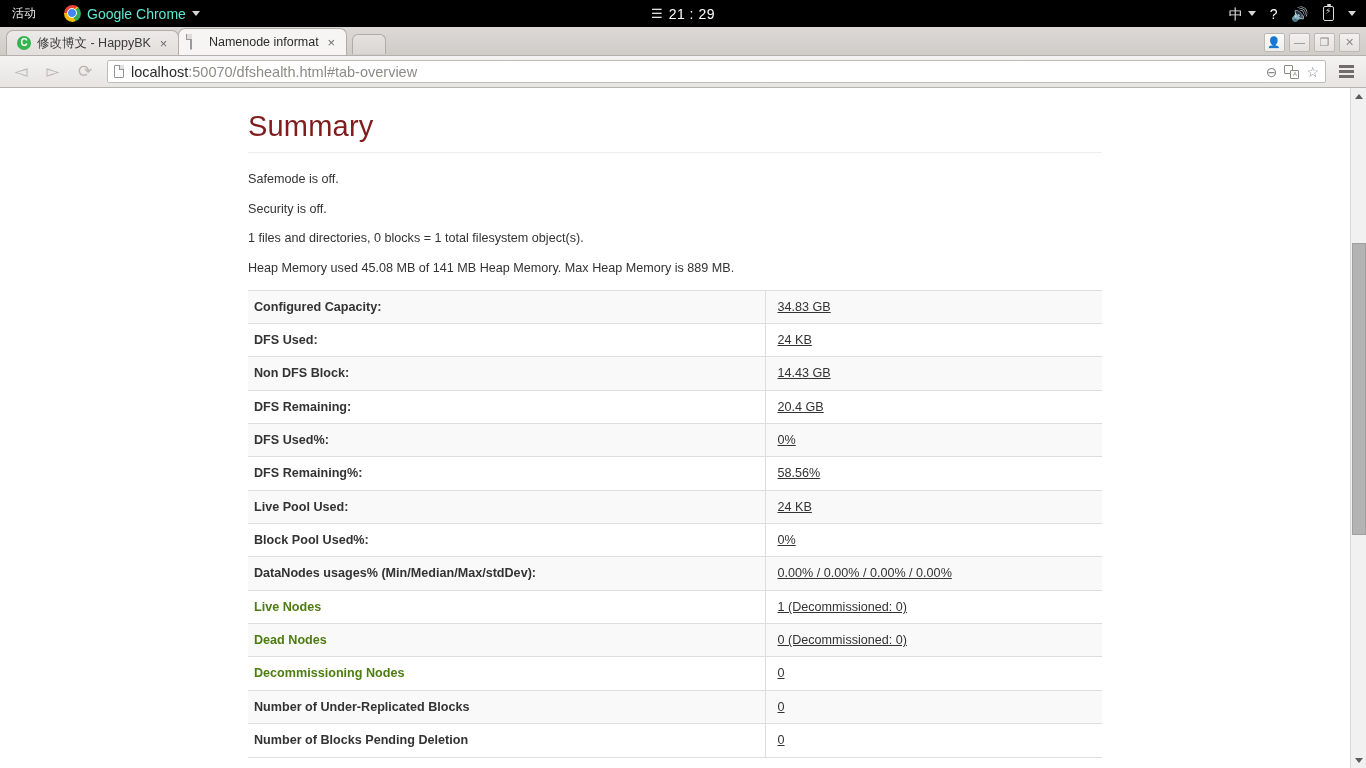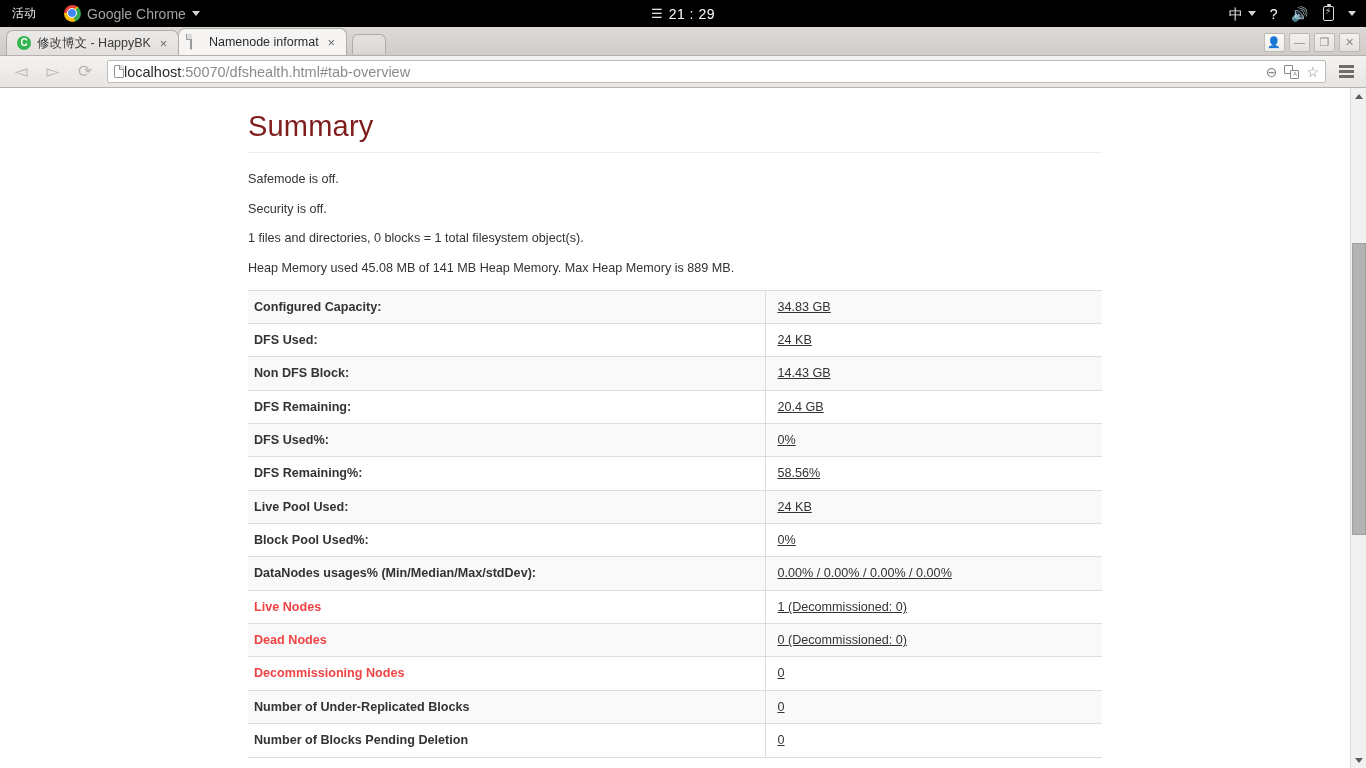--- a/index.html
+++ b/index.html
@@ -28,21 +28,21 @@
         #34a853 130deg 245deg,
         #fbbc05 245deg 360deg);
     position: relative; flex: none;
   }
   .chrome-logo::after {
     content: ""; position: absolute; left: 4.5px; top: 4.5px;
     width: 8px; height: 8px; border-radius: 50%;
     background: #4285f4; border: 1.5px solid #ffffff;
     box-sizing: content-box; margin: -1.5px;
   }
-  .gb-app-name { font-size: 14px; color: #a3a3a3; }
+  .gb-app-name { font-size: 14px; color: #5eead4; }
   .caret-down {
     width: 0; height: 0; border-left: 4px solid transparent;
     border-right: 4px solid transparent; border-top: 5px solid #d6d6d6;
     display: inline-block;
   }
   .gb-clock {
     position: absolute; left: 0; right: 0; margin: auto;
     width: max-content; display: flex; align-items: center; gap: 7px;
     font-size: 14px; letter-spacing: .5px;
   }
@@ -140,21 +140,21 @@
     display: flex; align-items: center; padding: 0 8px; gap: 6px;
   }
   .nav-btn {
     width: 26px; height: 26px; display: flex;
     align-items: center; justify-content: center;
     color: #b9b6b2; font-size: 17px; line-height: 1;
   }
   #omnibox {
     flex: 1; height: 23px; background: #ffffff;
     border: 1px solid #bfbcb8; border-radius: 2px;
-    display: flex; align-items: center; padding: 0 6px; 
+    display: flex; align-items: center; padding: 0 6px; gap: 7px;
     margin: 0 3px;
   }
   .omni-icon {
     width: 10px; height: 13px; background: #ffffff;
     border: 1px solid #949494; border-radius: 1px; flex: none; position: relative;
   }
   .omni-icon::after {
     content: ""; position: absolute; right: -1px; top: -1px;
     width: 4px; height: 4px; background: #e0e0e0;
     border-left: 1px solid #949494; border-bottom: 1px solid #949494;
@@ -203,21 +203,21 @@
     font-size: 12.6px; color: #333333;
   }
   table#summary-table td {
     padding: 8px 8px 8px 6px; border-top: 1px solid #dddddd;
     vertical-align: middle; line-height: 1.3;
   }
   table#summary-table tr:last-child td { border-bottom: 1px solid #dddddd; }
   table#summary-table tr:nth-child(odd) td { background: #f9f9f9; }
   table#summary-table td.k { width: 517px; font-weight: bold; border-right: 1px solid #dddddd; }
   table#summary-table td.v { padding-left: 12px; text-decoration: underline; }
-  table#summary-table td.k a { color: #ef4444; text-decoration: none; font-weight: bold; }
+  table#summary-table td.k a { color: #4d7c0f; text-decoration: none; font-weight: bold; }
 
   
   #scrollbar {
     width: 16px; height: 100%; background: #f1f1f1;
     border-left: 1px solid #d9d9d9; position: relative; flex: none;
   }
   .sb-arrow {
     width: 16px; height: 16px; display: flex;
     align-items: center; justify-content: center;
     position: absolute; left: 0;

